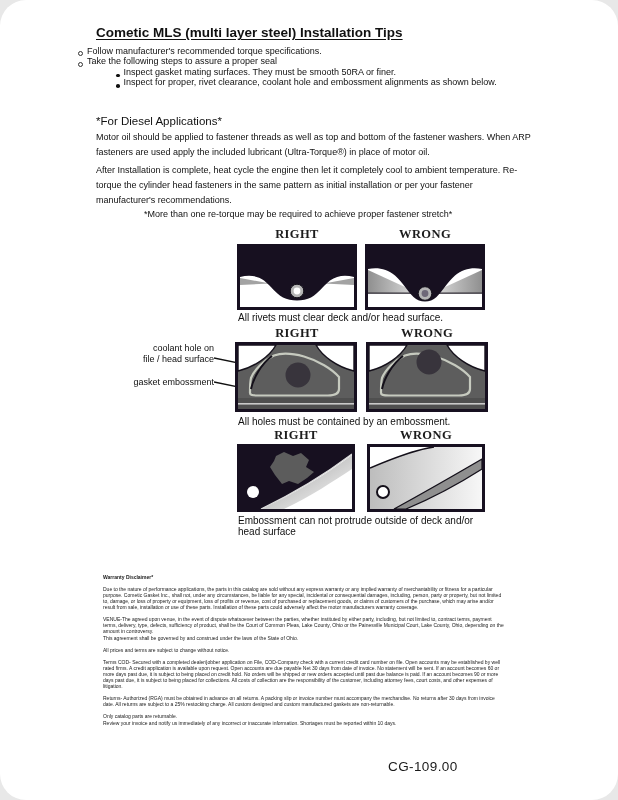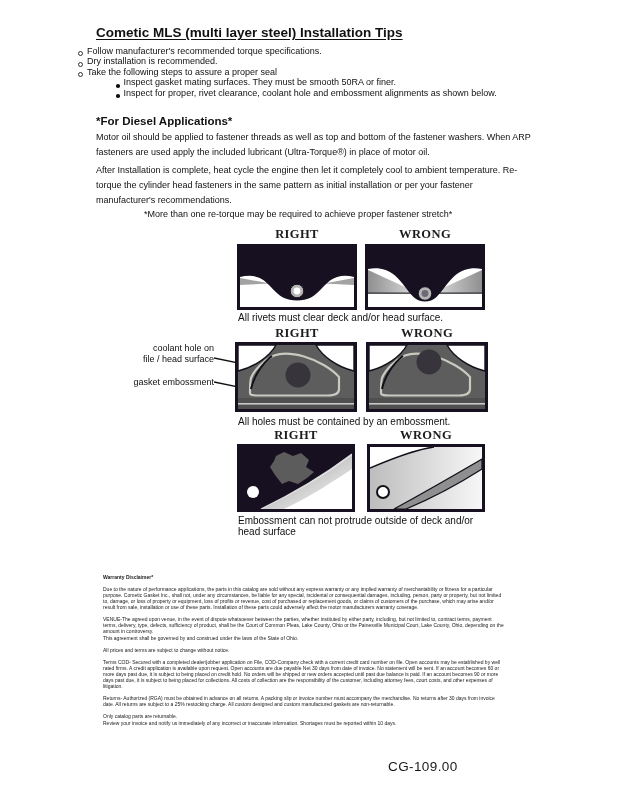--- a/index.html
+++ b/index.html
@@ -1,31 +1,31 @@
 <!DOCTYPE html>
 <html style="--ink: #171020; --deck: #a3a3a3; --surface: #5d5d5d; --hole: #38343c; --emb: #c6cabf;"><head>
 <meta charset="utf-8">
 <style>
   html,body{margin:0;padding:0;background:#e8e8e8;}
   .page{position:relative;width:618px;height:800px;background:#ffffff;margin:0 auto;
-        font-family:"Liberation Sans","DejaVu Sans",sans-serif;color:#111;overflow:hidden;}
+        font-family:"Liberation Sans","DejaVu Sans",sans-serif;color:#111;overflow:hidden;border-radius:26px;}
   .abs{position:absolute;}
 
   
   :root{--ink:#171020;--deck:#a3a3a3;--surface:#5d5d5d;--hole:#38343c;--emb:#c6cabf;}
 
   .title{left:96px;top:25px;font-size:13.5px;font-weight:700;text-decoration:underline;
          text-underline-offset:2px;white-space:nowrap;}
   .intro{left:78px;top:46px;width:460px;font-size:9px;line-height:10.4px;}
   .brow{display:flex;align-items:flex-end;}
   .bmark{flex:0 0 auto;width:3px;height:3px;border:1px solid #333;border-radius:50%;margin:3.2px 4px 0 0;}
   .sub{margin-left:38px;}
   .smark{flex:0 0 auto;width:3.6px;height:3.6px;background:#111;border-radius:50%;margin:3.2px 4px 0 0;}
 
-  .dieselh{left:96px;top:115px;font-size:11.5px;font-weight:700;white-space:nowrap;}
+  .dieselh{left:96px;top:115px;font-size:11.5px;font-weight:400;white-space:nowrap;}
   .para{left:96px;width:438px;font-size:9px;line-height:15px;}
   .p1{top:130px;} .p2{top:163px;} .p3{top:207px;margin-left:48px;}
 
   .dlabel{width:120px;text-align:center;font-size:12.5px;font-weight:700;letter-spacing:.4px;color:#1c1c1c;font-family:Liberation Serif, serif;}
   .dbox{box-sizing:border-box;border:3px solid var(--ink);background:#fff;}
   .dbox svg{display:block;}
   .caption{font-size:10px;color:#101010;line-height:11px;}
 
   .callout{width:98px;text-align:right;font-size:9px;line-height:10.6px;color:#101010;}
 
@@ -46,24 +46,20 @@
 <body>
 
 <div class="page">
 
   <div class="abs title">Cometic MLS (multi layer steel) Installation Tips</div>
 
   <div class="abs intro">
     <div class="brow">
       <span class="bmark"></span>
       <span>Follow manufacturer's recommended torque specifications.</span>
-    </div>
-    <div class="brow">
-      <span class="bmark"></span>
-      <span>Dry installation is recommended.</span>
     </div>
     <div class="brow">
       <span class="bmark"></span>
       <span>Take the following steps to assure a proper seal</span>
     </div>
     <div class="brow sub">
       <span class="smark"></span>
       <span>Inspect gasket mating surfaces.  They must be smooth 50RA or finer.</span>
     </div>
     <div class="brow sub">

